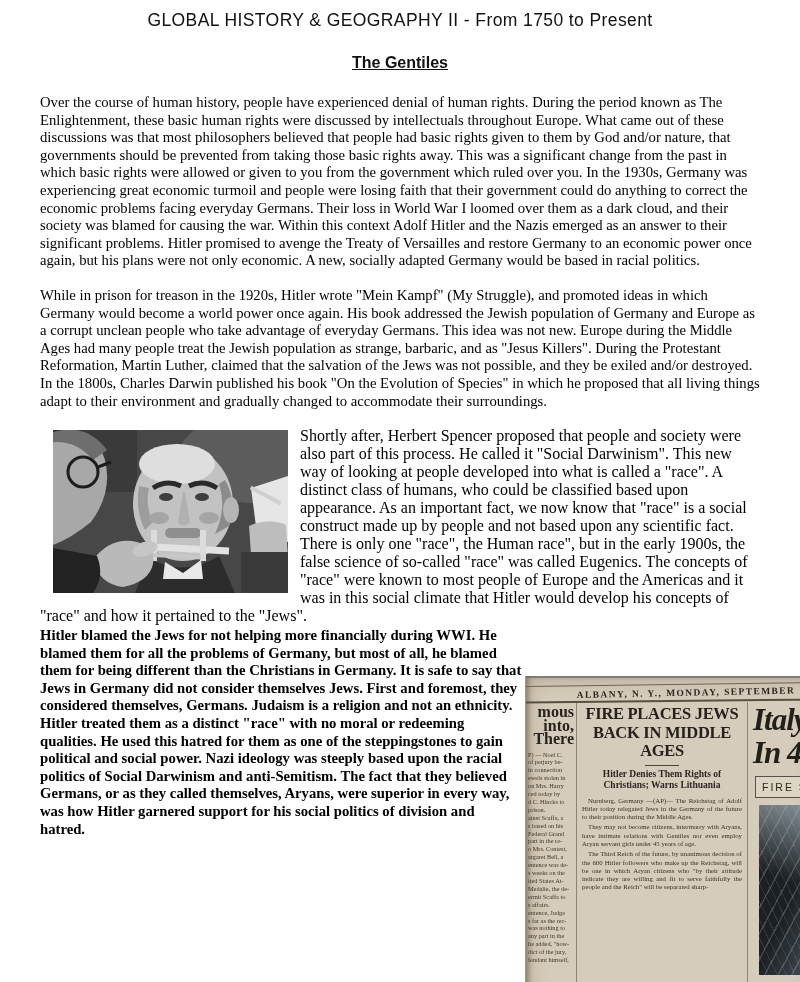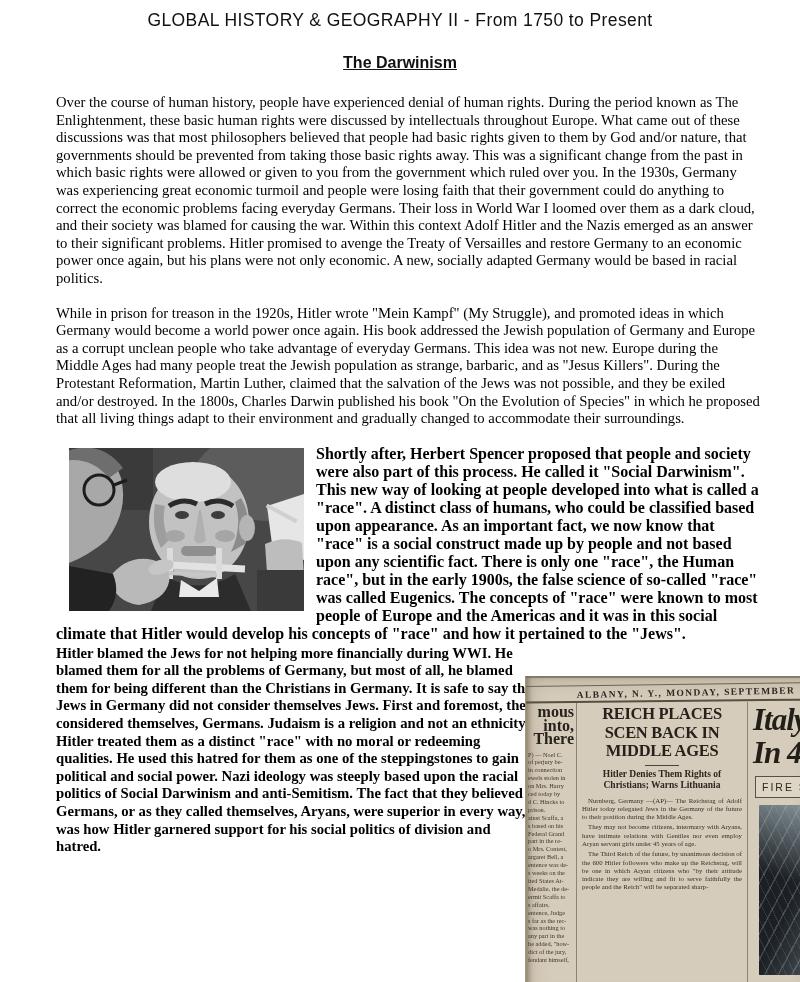--- a/index.html
+++ b/index.html
@@ -10,28 +10,28 @@
   .doc-title {
     text-align:center; padding-top:10px;
     font-family:"Liberation Sans", sans-serif;
     font-size:17.5px; letter-spacing:0.4px; color:#111;
   }
   .doc-subtitle {
     text-align:center; margin-top:23px;
     font-family:"Liberation Sans", sans-serif;
     font-weight:bold; font-size:16px; text-decoration:underline; color:#111;
   }
-  .content { padding:0 38px 0 56px; }
+  .content { padding:0 38px 0 40px; }
   p.body-par {
     font-size:14.7px; line-height:17.6px; margin:0 0 17px 0;
     text-align:left; color:#000;
   }
   #par1 { margin-top:22px; }
   #par4 { width:482px;font-weight:bold; }
-  .photo-wrap-par { min-height:200px;font-weight:bold; }
+  .photo-wrap-par { min-height:200px; }
   .calipers-photo {
     float:left; width:235px; height:163px; margin:3px 12px 6px 13px;
     background:#474747; overflow:hidden;
   }
   .calipers-photo svg { display:block; }
 
   
   .newspaper {
     position:absolute; left:525px; top:676px; width:292px; height:330px;
     background:#d6ccbb;
@@ -90,21 +90,21 @@
       repeating-linear-gradient(64deg, rgba(150,165,170,.16) 0 1px, rgba(0,0,0,0) 1px 8px),
       linear-gradient(115deg, #1c2024 55%, #4a555b 100%);
   }
 </style>
 </head>
 <body>
 
 <div class="page">
 
   <div class="doc-title">GLOBAL HISTORY &amp; GEOGRAPHY II - From 1750 to Present</div>
-  <div class="doc-subtitle">The Darwinism</div>
+  <div class="doc-subtitle">The Gentiles</div>
 
   <div class="content">
     <p class="body-par" id="par1">Over the course of human history, people have experienced denial of human rights. During the period known as The Enlightenment, these basic human rights were discussed by intellectuals throughout Europe. What came out of these discussions was that most philosophers believed that people had basic rights given to them by God and/or nature, that governments should be prevented from taking those basic rights away. This was a significant change from the past in which basic rights were allowed or given to you from the government which ruled over you. In the 1930s, Germany was experiencing great economic turmoil and people were losing faith that their government could do anything to correct the economic problems facing everyday Germans. Their loss in World War I loomed over them as a dark cloud, and their society was blamed for causing the war. Within this context Adolf Hitler and the Nazis emerged as an answer to their significant problems. Hitler promised to avenge the Treaty of Versailles and restore Germany to an economic power once again, but his plans were not only economic. A new, socially adapted Germany would be based in racial politics.</p>
     <p class="body-par">While in prison for treason in the 1920s, Hitler wrote "Mein Kampf" (My Struggle), and promoted ideas in which Germany would become a world power once again. His book addressed the Jewish population of Germany and Europe as a corrupt unclean people who take advantage of everyday Germans. This idea was not new. Europe during the Middle Ages had many people treat the Jewish population as strange, barbaric, and as "Jesus Killers". During the Protestant Reformation, Martin Luther, claimed that the salvation of the Jews was not possible, and they be exiled and/or destroyed. In the 1800s, Charles Darwin published his book "On the Evolution of Species" in which he proposed that all living things adapt to their environment and gradually changed to accommodate their surroundings.</p>
 
     <div class="body-par photo-wrap-par">
       <div class="calipers-photo" title="Black-and-white photograph: man's nose being measured with calipers (eugenics demonstration)">
         <svg width="235" height="163" viewBox="0 0 235 163">
           <rect width="235" height="163" fill="#474747"></rect>
           <ellipse cx="200" cy="28" rx="75" ry="45" fill="#5c5c5c"></ellipse>
@@ -195,21 +195,21 @@
             <div class="frag">s far as the rec-</div>
             <div class="frag">was nothing to</div>
             <div class="frag">any part in the</div>
             <div class="frag">he added, "how-</div>
             <div class="frag">dict of the jury,</div>
             <div class="frag">fendant himself,</div>
           </div>
       </div>
 
       <div class="np-col-main">
-        <div class="np-headline">REICH PLACES SCEN BACK IN MIDDLE AGES</div>
+        <div class="np-headline">FIRE PLACES JEWS BACK IN MIDDLE AGES</div>
         <div class="np-divider"></div>
         <div class="np-subhead">Hitler Denies Them Rights of Christians; Warns Lithuania</div>
         <div class="np-body">
 
         <p>Nurnberg, Germany —(AP)— The Reichstag of Adolf Hitler today relegated Jews in the Germany of the future to their position during the Middle Ages.</p>
             <p>They may not become citizens, intermarry with Aryans, have intimate relations with Gentiles nor even employ Aryan servant girls under 45 years of age.</p>
             <p>The Third Reich of the future, by unanimous decision of the 600 Hitler followers who make up the Reichstag, will be one in which Aryan citizens who "by their attitude indicate they are willing and fit to serve faithfully the people and the Reich" will be separated sharp-</p>
           </div>
       </div>
 

